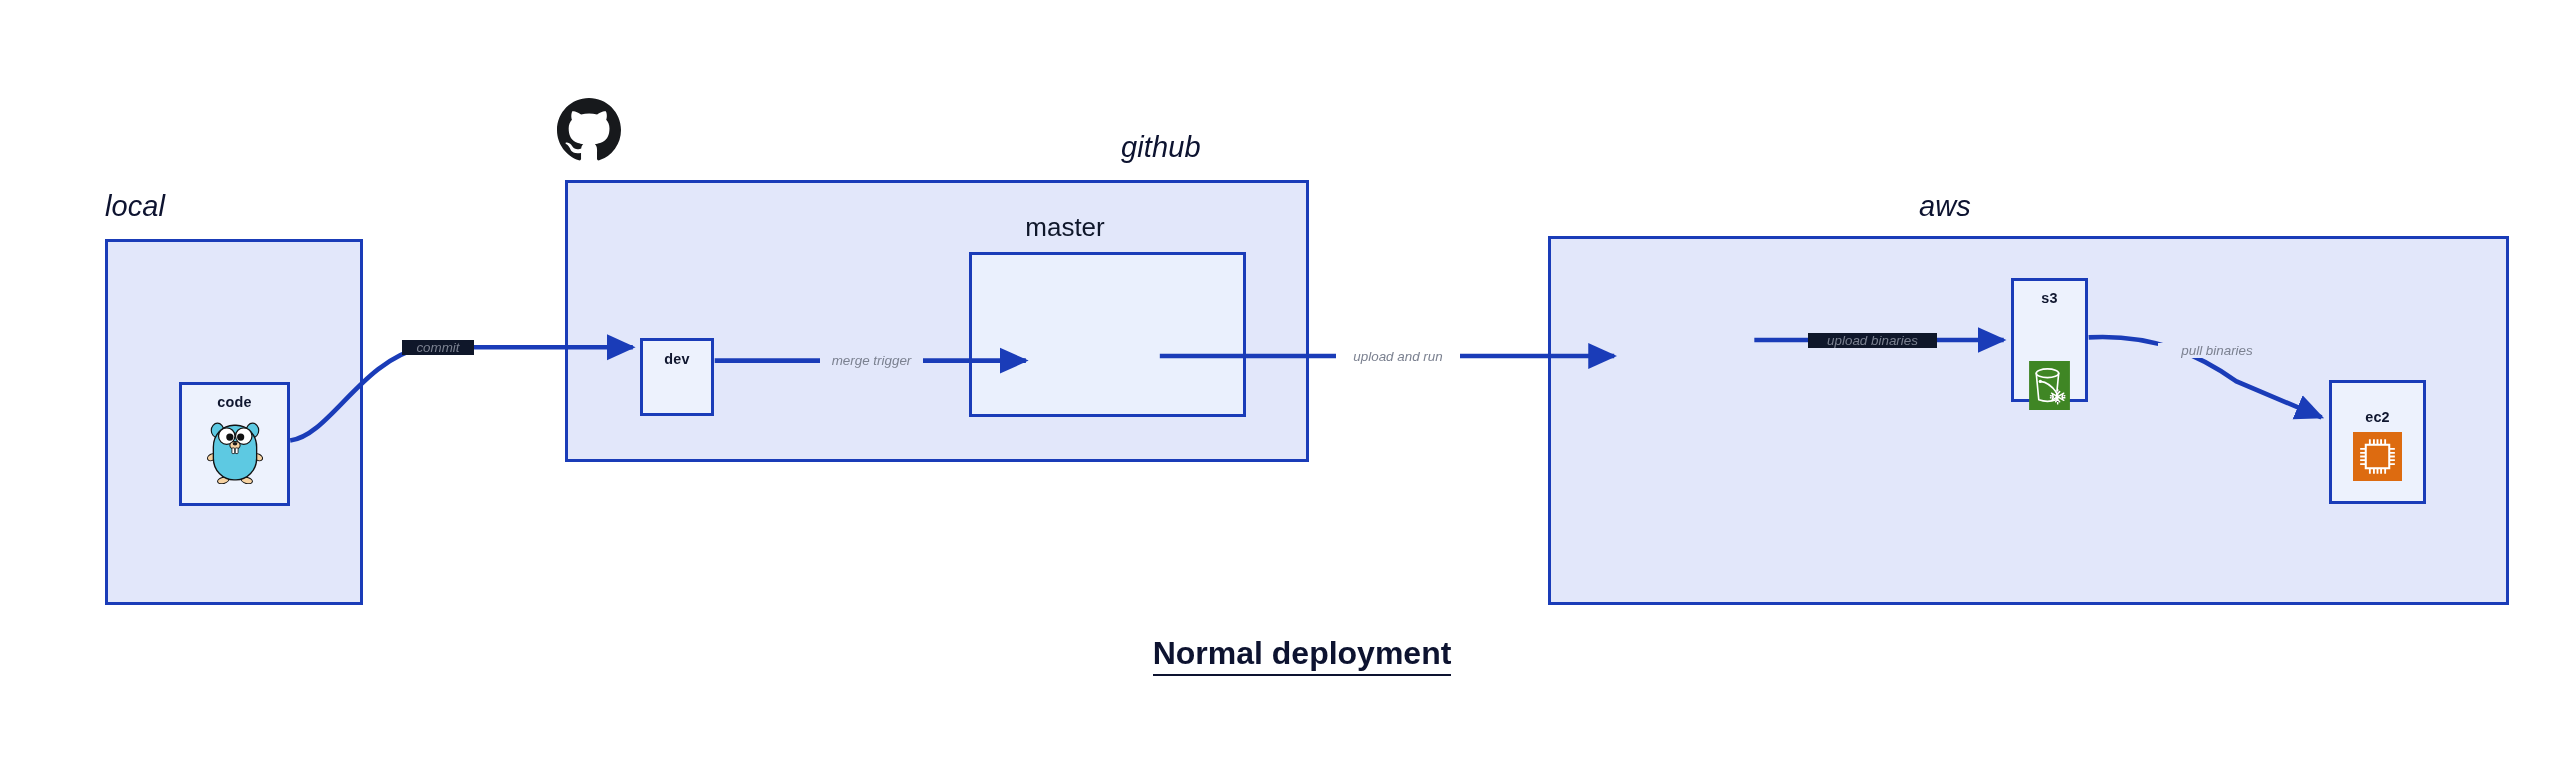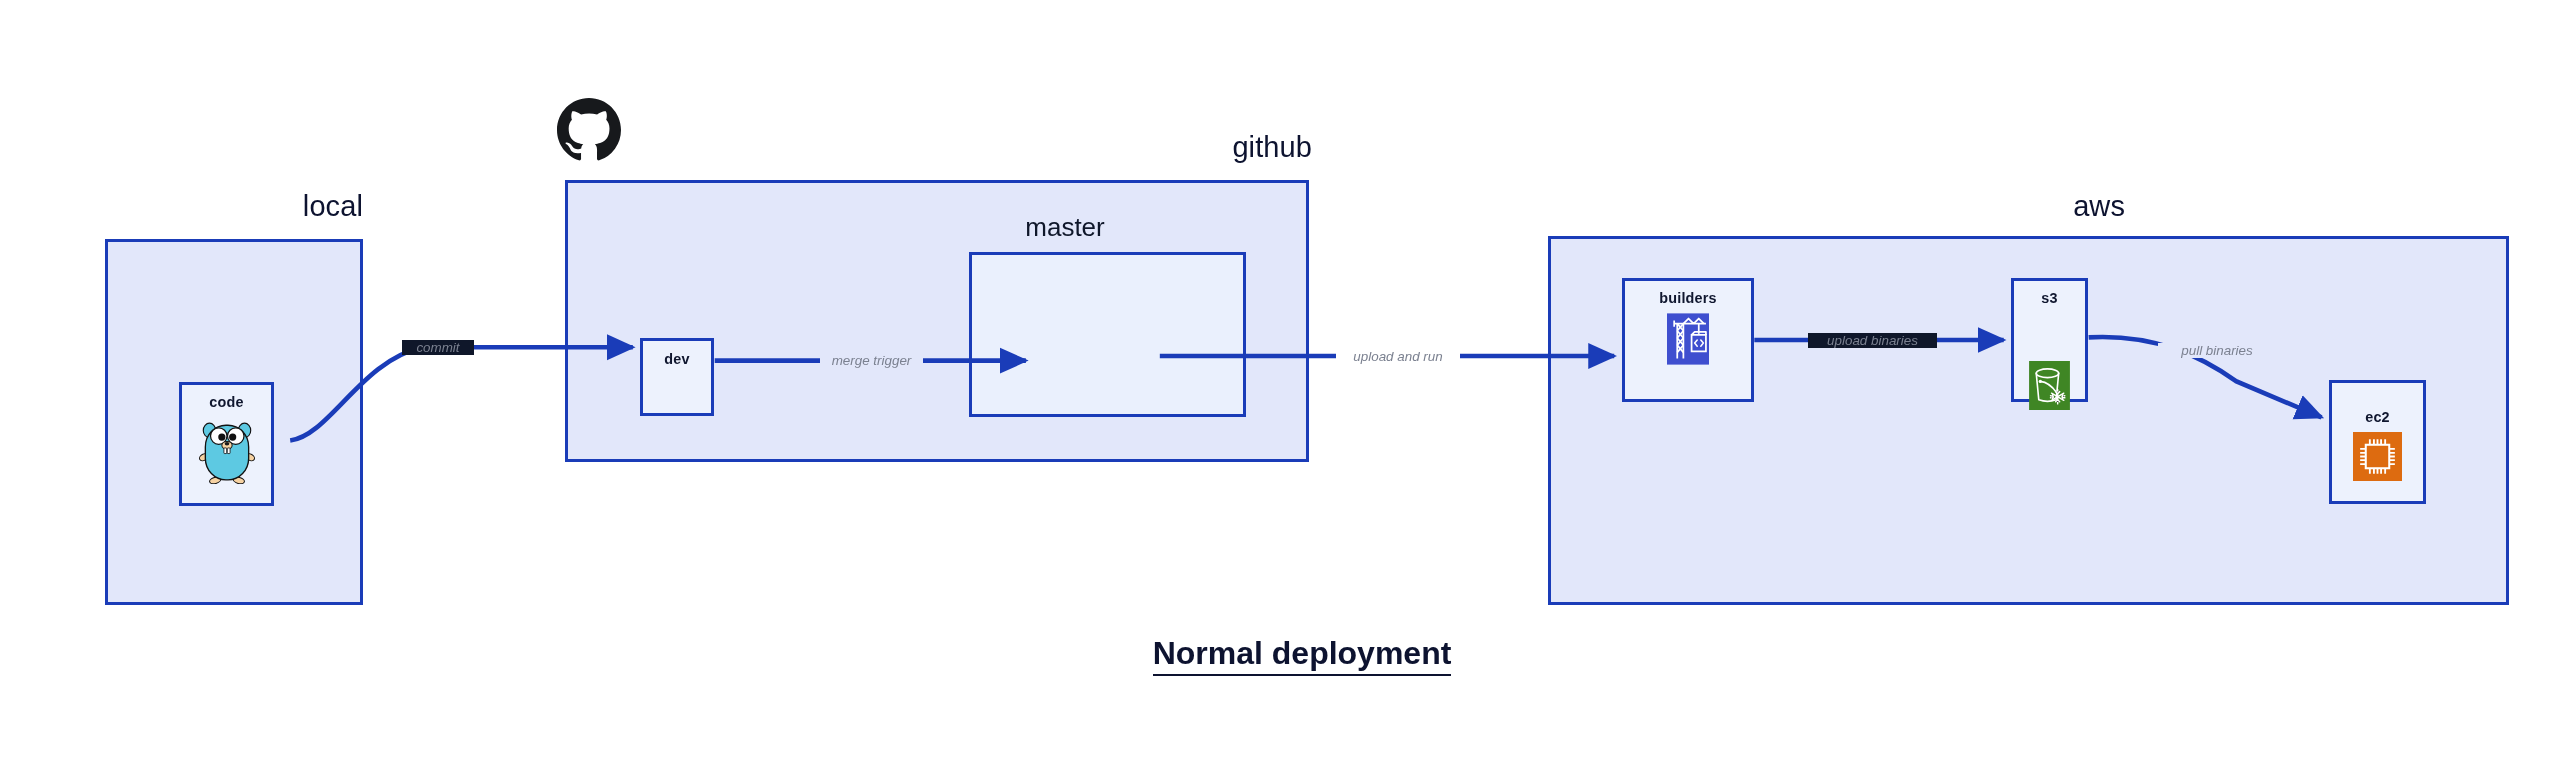--- a/index.html
+++ b/index.html
@@ -27,23 +27,24 @@
 
   
   .group-box {
     background: #e2e7fa;
     border: 3.6px solid #1a3cb8;
   }
   .group-label {
     color: #0d1330;
     font-size: 29px;
     font-weight: 400;
-    text-align: right;
+    text-align: left;
     white-space: nowrap;
     letter-spacing: 0.1px;
+    font-style: italic;
   }
 
   
   .sub-box {
     background: #eaf0fd;
     border: 3.1px solid #1a3cb8;
   }
   .sub-label {
     color: #0f172a;
     font-size: 26px;
@@ -103,21 +104,21 @@
   }
 </style>
 </head>
 <body>
 
 <div id="stage">
 
   <div class="abs group-label" style="left:105px; top:190px; width:258px;">local</div>
   <div class="abs group-box" style="left:105px; top:239px; width:258px; height:366px;"></div>
 
-  <div class="abs node-box" style="left:179px; top:382px; width:95px; height:124px; padding-top:9.3px;">
+  <div class="abs node-box" style="left:179px; top:382px; width:111px; height:124px; padding-top:9.3px;">
     <div class="node-title">code</div>
     <div class="node-icon" style="margin-top:7.2px;">
       <svg width="58" height="67" viewBox="0 0 112 130" xmlns="http://www.w3.org/2000/svg">
 
         <ellipse cx="22" cy="26" rx="12" ry="14" fill="#5dc9e2" stroke="#121212" stroke-width="2.2"></ellipse>
         <ellipse cx="90" cy="26" rx="12" ry="14" fill="#5dc9e2" stroke="#121212" stroke-width="2.2"></ellipse>
 
         <ellipse cx="11" cy="78" rx="9" ry="6" fill="#f6d2a2" stroke="#121212" stroke-width="2" transform="rotate(-30 11 78)"></ellipse>
         <ellipse cx="101" cy="78" rx="9" ry="6" fill="#f6d2a2" stroke="#121212" stroke-width="2" transform="rotate(30 101 78)"></ellipse>
 
@@ -147,45 +148,20 @@
   <div class="abs sub-box" style="left:969px; top:252px; width:277px; height:165px;"></div>
 
   <div class="abs node-box" style="left:640px; top:310px; width:74px; height:78px; padding-top:10.3px;margin-top:28px;">
     <div class="node-title">dev</div>
   </div>
 
 
   <div class="abs group-label" style="left:1919px; top:190px; width:206px;">aws</div>
   <div class="abs group-box" style="left:1548px; top:236px; width:961px; height:369px;"></div>
 
-  <div class="abs node-box" style="left:1622px; top:278px; width:132px; height:124px; padding-top:9.3px;">
-    <div class="node-title">builders</div>
-    <div class="node-icon" style="margin-top:7.2px;">
-      <svg width="42" height="52" viewBox="0 0 82 100" xmlns="http://www.w3.org/2000/svg">
-        <rect x="0" y="0" width="82" height="100" fill="#3f4fcf"></rect>
-        <g fill="none" stroke="#ffffff" stroke-width="3.4" stroke-linejoin="round">
-
-          <path d="M20 20 L20 88 M32 20 L32 88"></path>
-          <path d="M20 20 L32 34 M32 20 L20 34 M20 34 L32 48 M32 34 L20 48 M20 48 L32 62 M32 48 L20 62 M20 62 L32 76 M32 62 L20 76"></path>
-
-          <path d="M14 20 L76 20 M14 14 L14 26"></path>
-          <path d="M32 20 L42 10 L52 20 M52 20 L62 10 L72 20"></path>
-
-          <path d="M62 20 L62 40"></path>
-        </g>
-
-        <path d="M48 42 L76 42 L76 74 L48 74 Z" fill="none" stroke="#ffffff" stroke-width="3.4"></path>
-        <path d="M48 42 L54 36 L76 36 L76 42" fill="none" stroke="#ffffff" stroke-width="3.4" stroke-linejoin="round"></path>
-        <g fill="none" stroke="#ffffff" stroke-width="3" stroke-linecap="round" stroke-linejoin="round">
-          <path d="M59 52 L54 58 L59 64"></path>
-          <path d="M66 52 L71 58 L66 64"></path>
-        </g>
-      </svg>
-    </div>
-  </div>
 
   <div class="abs node-box" style="left:2011px; top:278px; width:77px; height:124px; padding-top:9.3px;gap:48px;">
     <div class="node-title">s3</div>
     <div class="node-icon" style="margin-top:7.2px;">
       <svg width="41" height="49" viewBox="0 0 80 96" xmlns="http://www.w3.org/2000/svg">
         <rect x="0" y="0" width="80" height="96" fill="#3f8624"></rect>
         <g fill="none" stroke="#ffffff" stroke-width="3.2" stroke-linejoin="round" stroke-linecap="round">
 
           <ellipse cx="36" cy="24" rx="22" ry="8.5"></ellipse>
           <path d="M14 24 L19 76 Q36 82 53 76 L58 24"></path>

